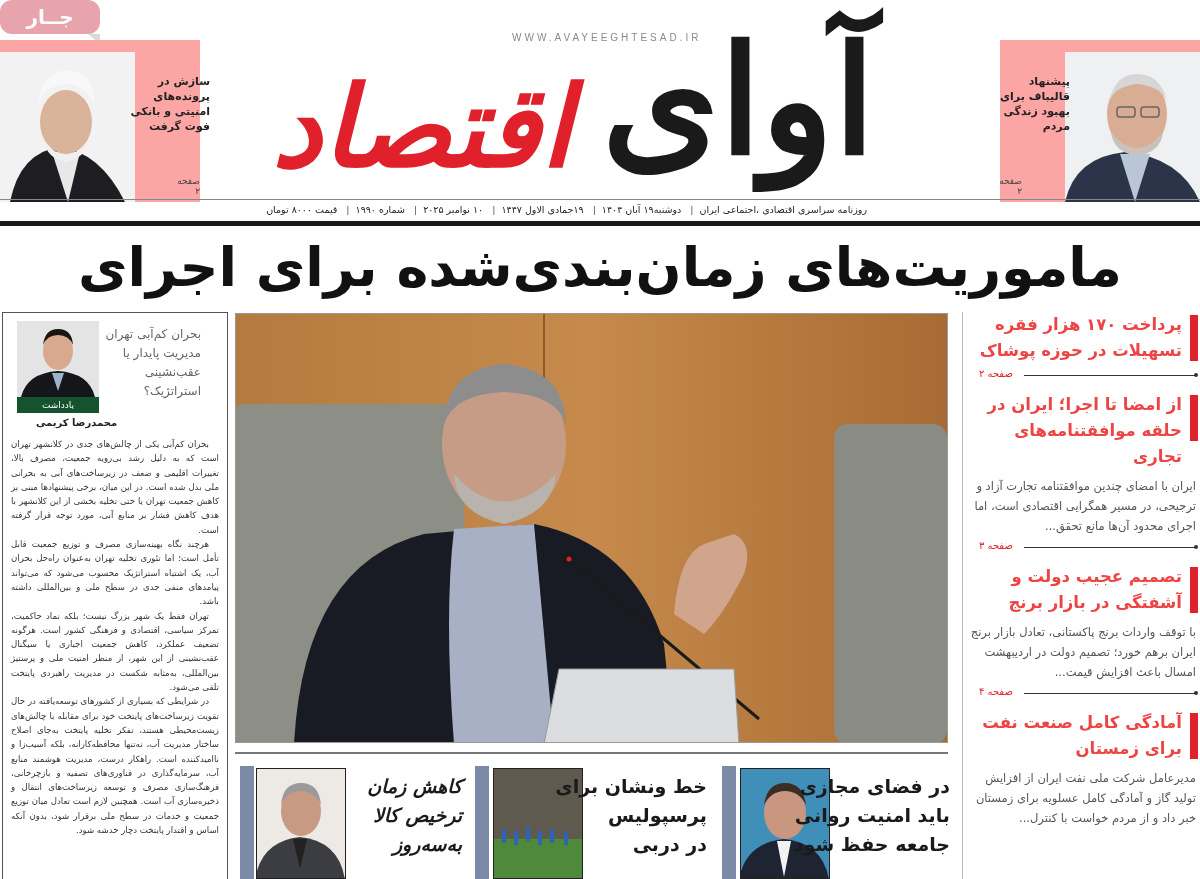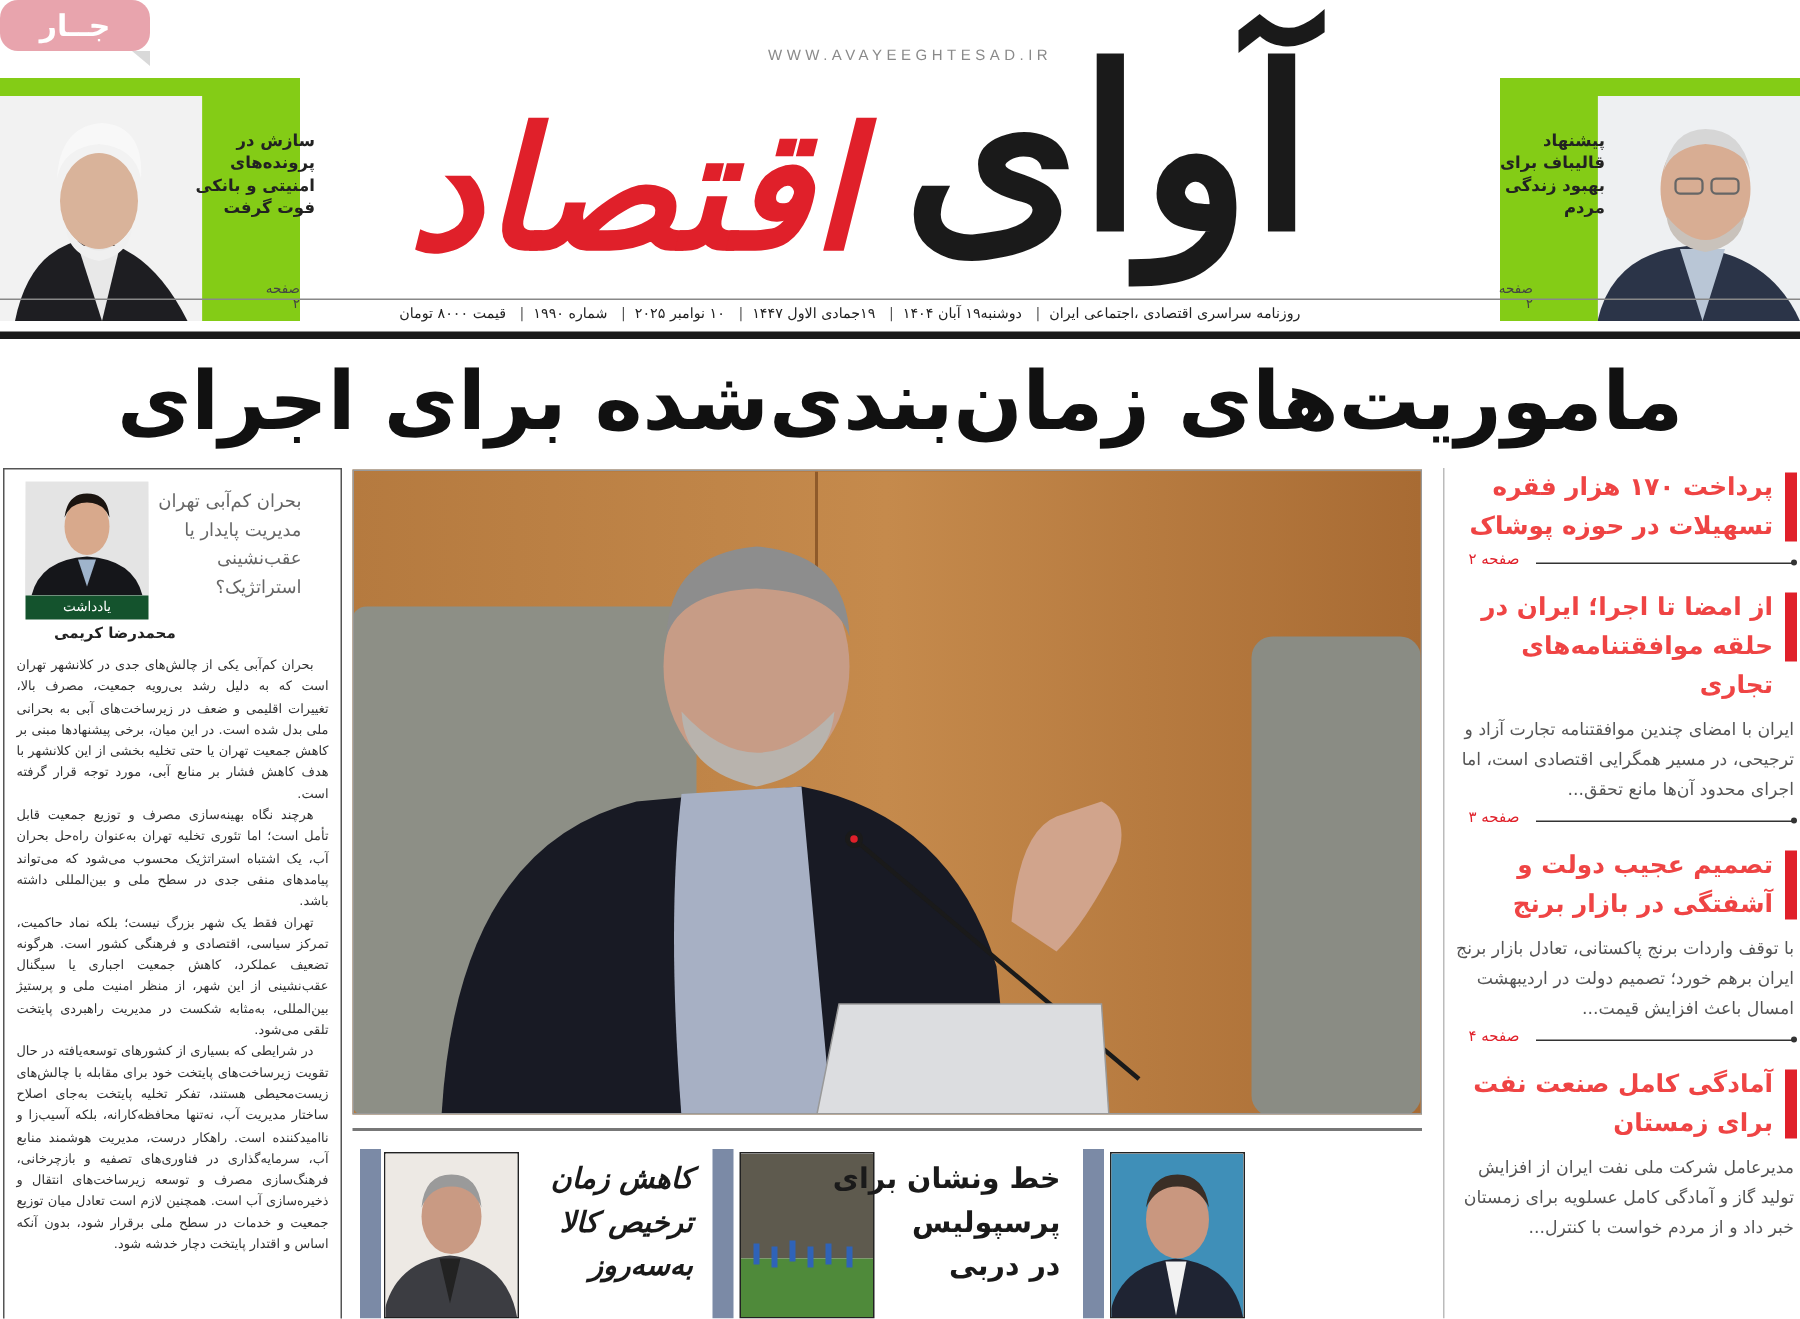--- a/index.html
+++ b/index.html
@@ -5,21 +5,21 @@
   * { box-sizing: border-box; margin: 0; padding: 0; }
   html, body { width: 1200px; height: 879px; overflow: hidden; background: #ffffff; }
   body { font-family: "DejaVu Sans", sans-serif; color: #1a1a1a; position: relative; direction: rtl; }
 
   
   .masthead { position: absolute; top: 0; left: 0; width: 1200px; height: 202px; }
   .jar-badge { position: absolute; left: 0; top: 0; width: 100px; height: 34px; background: #e8a4ad; color: #fff;
     font-weight: bold; font-size: 20px; text-align: center; line-height: 34px; letter-spacing: 4px; border-radius: 12px; }
   .jar-badge::after { content: ""; position: absolute; right: 0; bottom: -10px; border-left: 12px solid transparent; border-top: 10px solid #d9d9d9; }
 
-  .side-feature { position: absolute; top: 52px; height: 162px; width: 200px; background: #84cc16; }
+  .side-feature { position: absolute; top: 40px; height: 162px; width: 200px; background: #fca5a5; }
   .side-feature.left { left: 0; }
   .side-feature.right { right: 0; }
   .side-photo { position: absolute; bottom: 0; width: 135px; height: 150px; overflow: hidden; }
   .side-feature.left .side-photo { left: 0; }
   .side-feature.right .side-photo { right: 0; }
   .side-title { position: absolute; top: 34px; font-size: 11px; font-weight: bold; line-height: 15px; color: #222; text-align: right; width: 80px; }
   .side-feature.left .side-title { left: 130px; }
   .side-feature.right .side-title { right: 130px; }
   .side-page { position: absolute; bottom: 6px; font-size: 9px; color: #444; }
   .side-feature.left .side-page { left: 176px; }
@@ -249,20 +249,25 @@
   <div class="accent"></div>
   <div class="thumb">
     <svg width="90" height="111" viewBox="0 0 90 111">
       <rect width="90" height="111" fill="#3f8fb8"></rect>
       <path d="M0 111 Q6 74 45 70 Q84 74 90 111 Z" fill="#1f2433"></path>
       <path d="M38 72 L45 108 L52 72 Z" fill="#f2f2f2"></path>
       <ellipse cx="46" cy="44" rx="21" ry="26" fill="#c9977f"></ellipse>
       <path d="M25 36 Q28 14 46 14 Q64 14 67 36 Q60 22 46 22 Q32 22 25 36 Z" fill="#3a2e26"></path>
     </svg>
   </div>
+  <div class="b-title">
+    <div>در فضای مجازی</div>
+    <div>باید امنیت روانی</div>
+    <div>جامعه حفظ شود</div>
+  </div>
 </article>
 
 <section class="right-col">
   <article class="news-item">
     <h2 class="news-head">پرداخت ۱۷۰ هزار فقره تسهیلات در حوزه پوشاک</h2>
     <div class="news-page">
       <span class="pg">صفحه ۲</span>
       <span class="line"></span>
     </div>
   </article>

